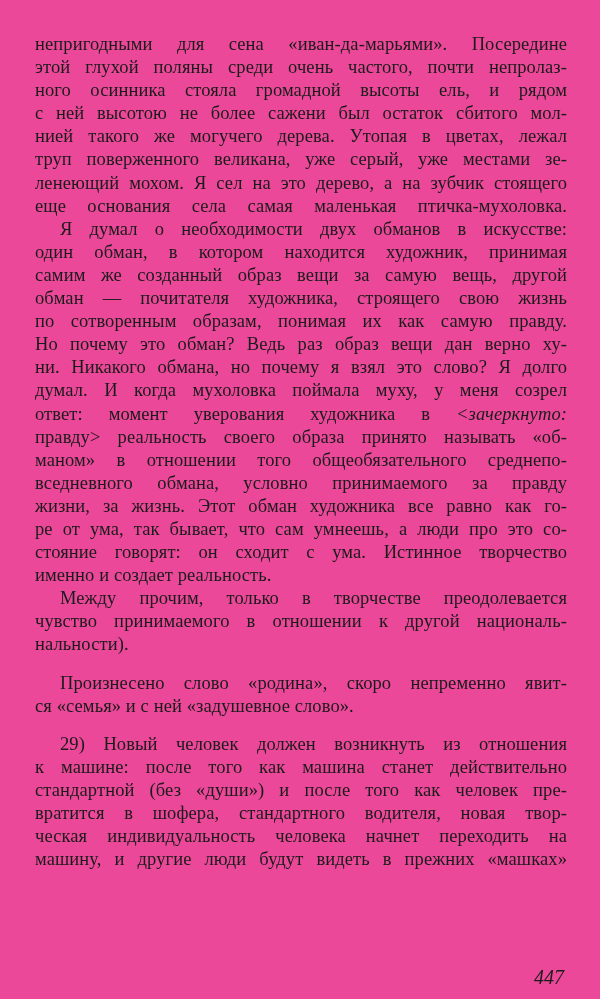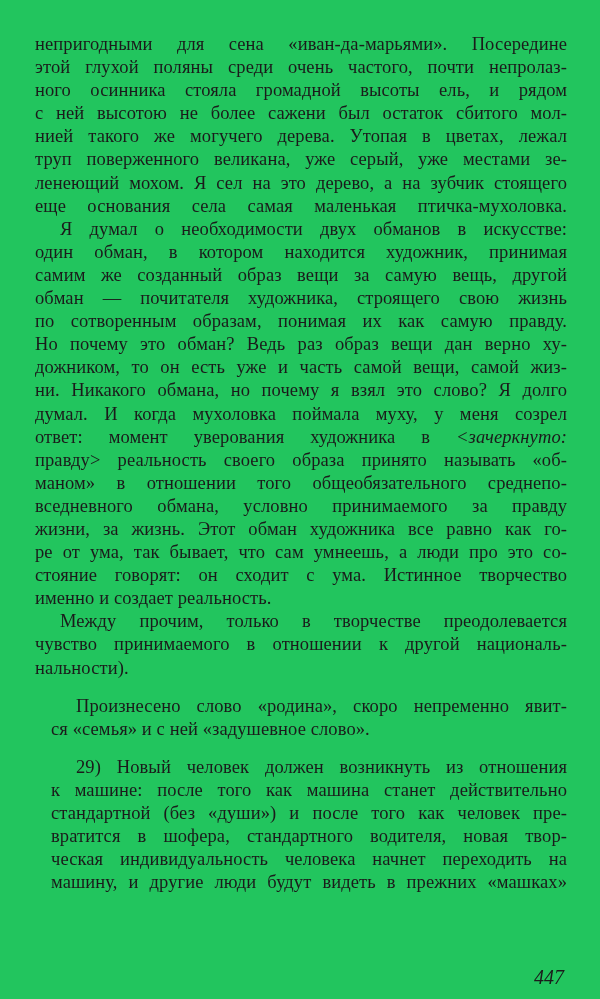--- a/index.html
+++ b/index.html
@@ -11,35 +11,34 @@
     height: 999px;
     background: #fcfcfc;
     overflow: hidden;
   }
   .page {
     position: relative;
     width: 600px;
     height: 999px;
     font-family: "Liberation Serif", serif;
     color: #1b1b1b;
-    background: #22c55e;
+    background: #ec4899;
   }
   .text-block {
     position: absolute;
     left: 35px;
     top: 33px;
     width: 532px;
   }
   .paragraph {
     margin: 0;
     padding: 0;
   }
   .paragraph.space-before {
     margin-top: 15px;
-    margin-left: 16px;
   }
   .paragraph.indent .line:first-child {
     text-indent: 25px;
   }
   .line {
     font-size: 18.5px;
     line-height: 23.1px;
     height: 23.1px;
     overflow: hidden;
     text-align: justify;
@@ -78,21 +77,20 @@
         <div class="line"><span>ленеющий мохом. Я сел на это дерево, а на зубчик стоящего</span></div>
         <div class="line"><span>еще основания села самая маленькая птичка-мухоловка.</span></div>
       </div>
       <div class="paragraph indent">
         <div class="line"><span>Я думал о необходимости двух обманов в искусстве:</span></div>
         <div class="line"><span>один обман, в котором находится художник, принимая</span></div>
         <div class="line"><span>самим же созданный образ вещи за самую вещь, другой</span></div>
         <div class="line"><span>обман — почитателя художника, строящего свою жизнь</span></div>
         <div class="line"><span>по сотворенным образам, понимая их как самую правду.</span></div>
         <div class="line"><span>Но почему это обман? Ведь раз образ вещи дан верно ху-</span></div>
-        <div class="line"><span>дожником, то он есть уже и часть самой вещи, самой жиз-</span></div>
         <div class="line"><span>ни. Никакого обмана, но почему я взял это слово? Я долго</span></div>
         <div class="line"><span>думал. И когда мухоловка поймала муху, у меня созрел</span></div>
         <div class="line"><span>ответ: момент уверования художника в </span><span class="italic">&lt;зачеркнуто:</span></div>
         <div class="line"><span>правду&gt; реальность своего образа принято называть «об-</span></div>
         <div class="line"><span>маном» в отношении того общеобязательного среднепо-</span></div>
         <div class="line"><span>вседневного обмана, условно принимаемого за правду</span></div>
         <div class="line"><span>жизни, за жизнь. Этот обман художника все равно как го-</span></div>
         <div class="line"><span>ре от ума, так бывает, что сам умнеешь, а люди про это со-</span></div>
         <div class="line"><span>стояние говорят: он сходит с ума. Истинное творчество</span></div>
         <div class="line no-just"><span>именно и создает реальность.</span></div>

